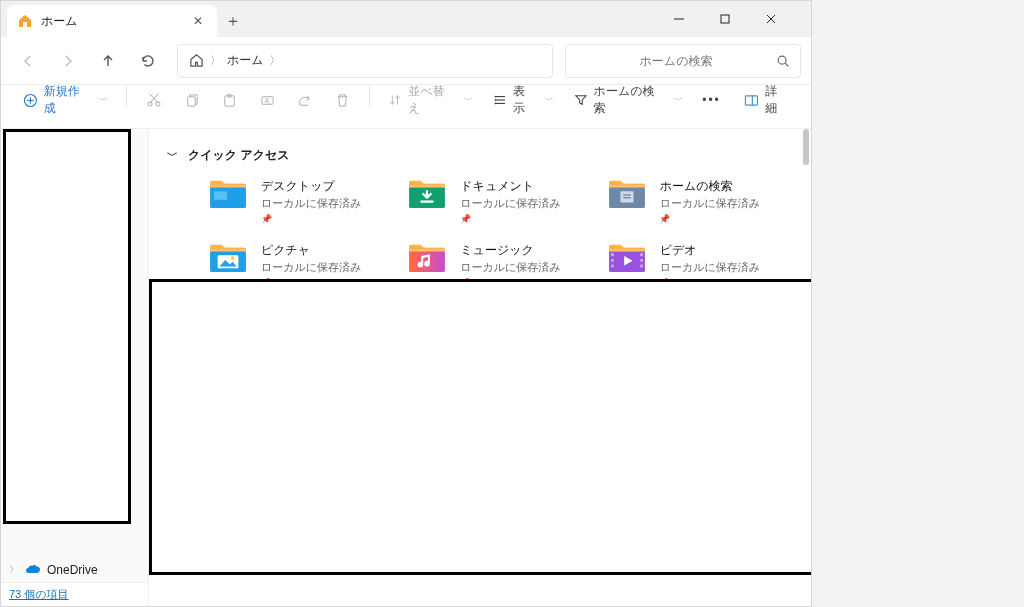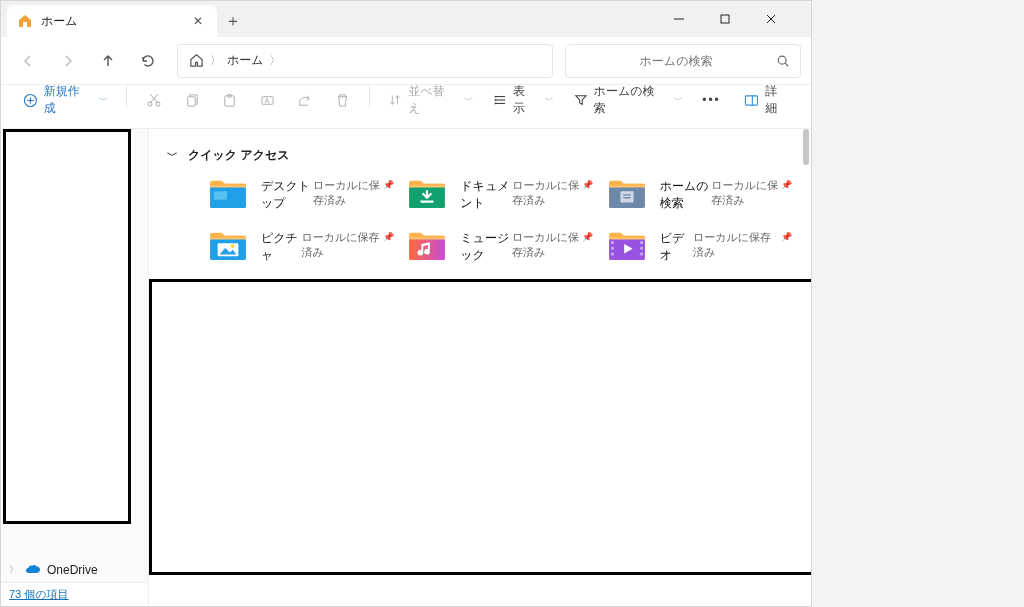--- a/index.html
+++ b/index.html
@@ -45,21 +45,21 @@
 .side-icon { width:16px; height:16px; }
 .side-spacer { flex:1; }
 .status { font-size:11px; color:#1a6fb0; padding:4px 8px; border-top:1px solid #eee; background:#fff;text-decoration:underline; }
 
 .content { flex:1; overflow:auto; padding:18px 18px 6px 18px; position:relative; }
 .section-hdr { display:flex; align-items:center; gap:10px; font-size:12px; font-weight:600; color:#222; margin-bottom:14px; }
 .section-hdr .chev { font-size:11px; color:#555; }
 .grid { display:grid; grid-template-columns:repeat(3,minmax(0,1fr)); column-gap:12px; row-gap:18px; padding-left:40px; }
 .item { display:flex; align-items:flex-start; gap:12px; }
 .folder-icon { width:42px; height:32px; flex-shrink:0; }
-.item-txt { display:flex; flex-direction:row; gap:1px; }
+.item-txt { display:flex; flex-direction:column; gap:1px; }
 .item-name { font-size:12px; color:#111; }
 .item-sub { font-size:11px; color:#666; }
 .pin { font-size:9px; color:#888; margin-top:2px; }
 .content-mask { position:absolute; left:0; top:150px; width:830px; height:296px; border:3px solid #000; background:#fff; }
 .right-scrollbar { position:absolute; right:2px; top:0; width:6px; height:36px; background:#c6c6c6; border-radius:3px; }
 </style>
 </head>
 <body>
 
 <div class="window">

